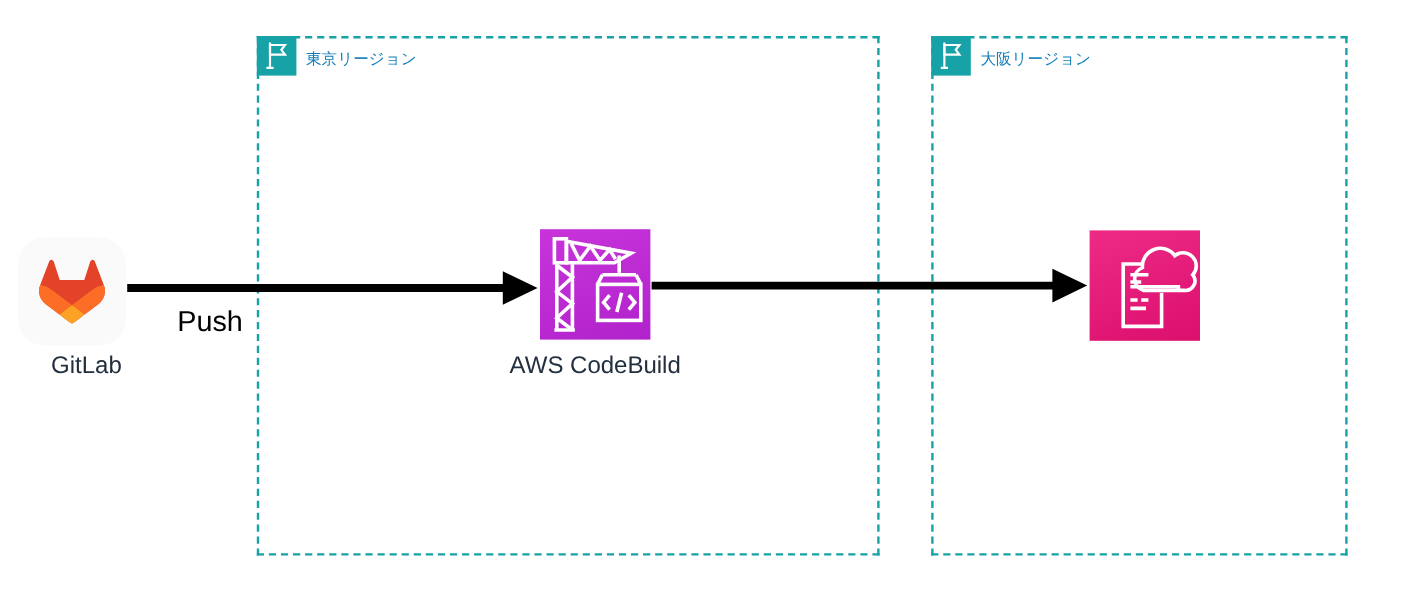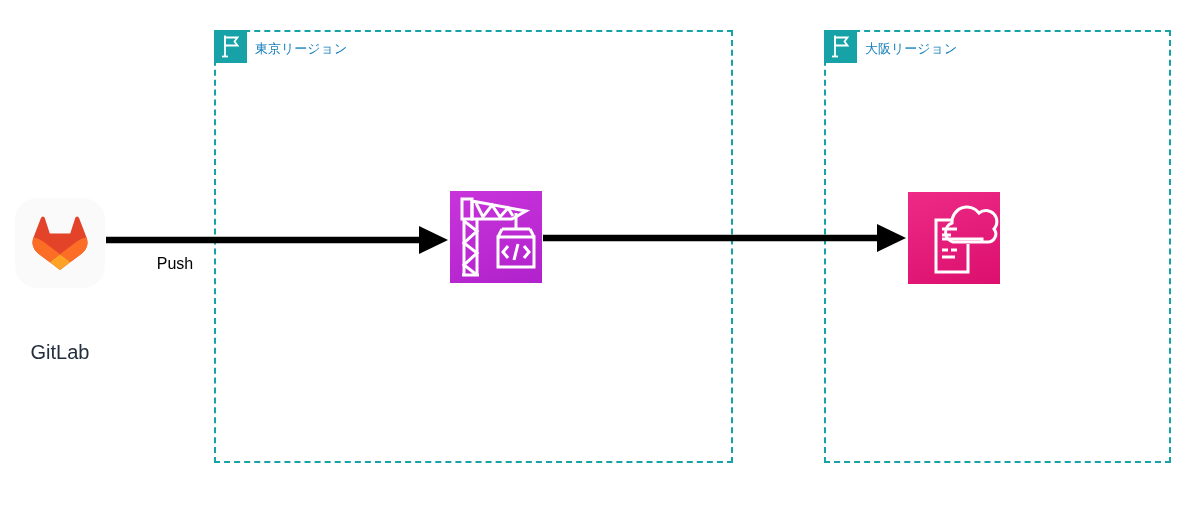--- a/index.html
+++ b/index.html
@@ -11,39 +11,39 @@
     overflow:hidden;
   }
   
   .region{
     position:absolute;
     border:2px dashed #17A2A8;
     box-sizing:border-box;
     background:transparent;
   }
   .region-tokyo{left:214px;top:30px;width:519px;height:433px;}
-  .region-osaka{left:824px;top:30px;width:347px;height:433px;text-align:center;}
+  .region-osaka{left:776px;top:30px;width:347px;height:433px;text-align:center;}
   .region-flag{
     position:absolute;left:-2px;top:-2px;
     width:33px;height:33px;
     background:#17A2A8;
     display:flex;align-items:center;justify-content:center;
   }
   .region-label{
     position:absolute;left:39px;top:8px;
     font-size:13px;line-height:17px;
     color:#147EBA;
     white-space:nowrap;
   }
   
   .edges{position:absolute;left:0;top:0;width:1183px;height:513px;pointer-events:none;}
   .edge-label{
     position:absolute;left:175px;top:255px;
     transform:translateX(-50%);
-    font-size:16px;color:#000000;white-space:nowrap;
+    font-size:24px;color:#000000;white-space:nowrap;
   }
   
   .gitlab-card{
     position:absolute;left:15px;top:198px;
     width:90px;height:90px;
     background:#FAFAFA;border-radius:22px;
     display:flex;align-items:center;justify-content:center;
   }
   .aws-icon{
     position:absolute;
@@ -51,21 +51,21 @@
     display:flex;align-items:center;justify-content:center;
   }
   .codebuild-icon{left:450px;top:191px;background:linear-gradient(160deg,#C834DA 0%,#B122CC 100%);}
   .cloudformation-icon{left:908px;top:192px;background:linear-gradient(160deg,#ED2A86 0%,#DC0F6E 100%);}
   .node-label{
     position:absolute;top:294px;
     transform:translateX(-50%);
     font-size:20px;color:#232F3E;
     white-space:nowrap;
   }
-  .label-gitlab{left:60px;margin-top:47px;}
+  .label-gitlab{left:72px;}
   .label-codebuild{left:496px;}
   .label-cloudformation{left:955px;}
 </style>
 </head>
 <body>
 
 <div class="canvas">
 
   <div class="region region-tokyo">
     <div class="region-flag">
@@ -121,20 +121,21 @@
       <path d="M12 84 H29"></path>
       <path d="M66 22 V38"></path>
       <path d="M52 38 H80"></path>
       <path d="M52 38 L48 46 M80 38 L84 46"></path>
       <rect x="48" y="46" width="36" height="30"></rect>
       <path d="M58 55 L53 61 L58 67"></path>
       <path d="M74 55 L79 61 L74 67"></path>
       <path d="M68 53 L64 69"></path>
     </svg>
   </div>
+  <div class="node-label label-codebuild">AWS CodeBuild</div>
 
   <div class="aws-icon cloudformation-icon">
     <svg width="92" height="92" viewBox="0 0 92 92" fill="none" stroke="#ffffff" stroke-width="3">
       <path d="M44 28 H28 V80 H60 V52"></path>
       <path d="M34 37 H49"></path>
       <path d="M34 43 H43"></path>
       <path d="M34 47 H74 L74 50"></path>
       <path d="M34 58 H40 M43 58 H49"></path>
       <path d="M34 65 H47"></path>
       <path d="M45 50 A10 10 0 0 1 44 31 A15 15 0 0 1 71 21 A11 11 0 0 1 86 37 A8 8 0 0 1 79 50 Z"></path>

